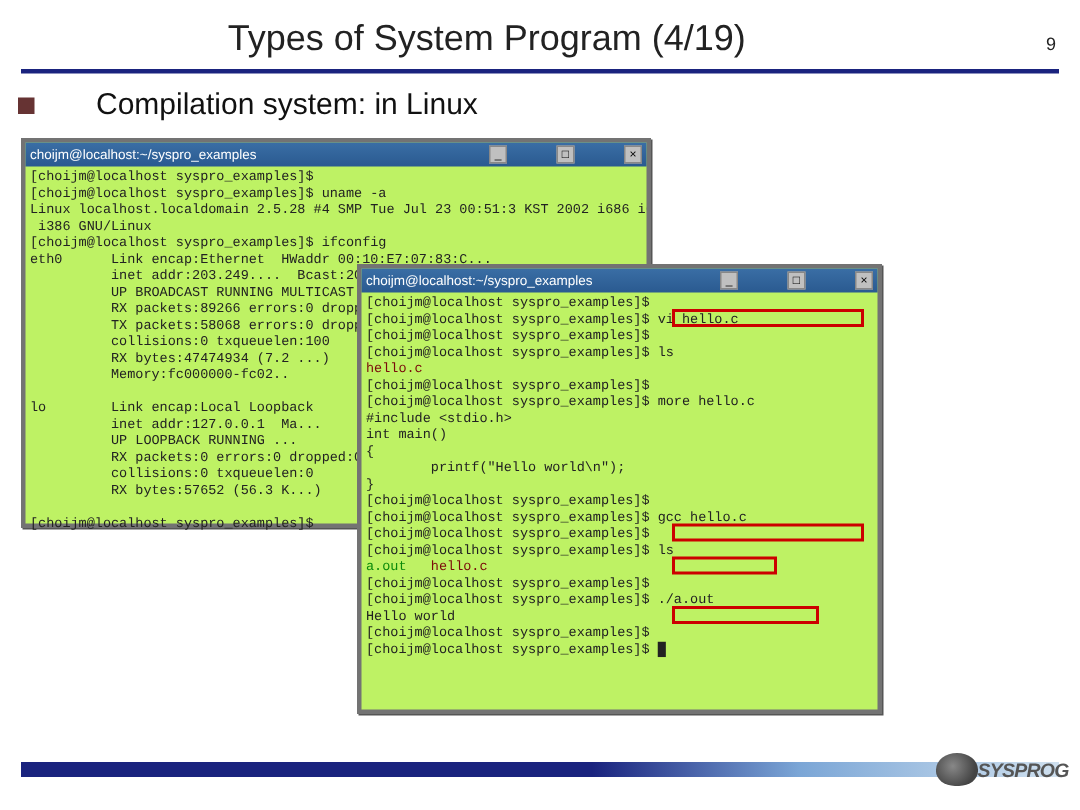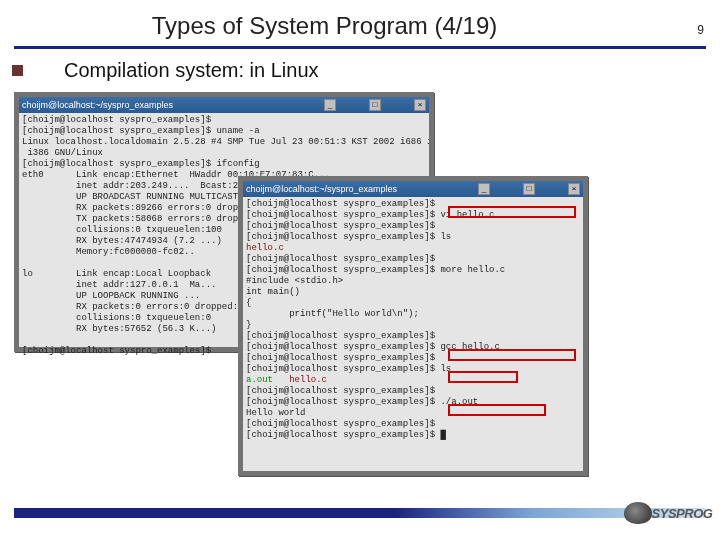--- a/index.html
+++ b/index.html
@@ -12,22 +12,22 @@
   }
   .title-row { display: flex; align-items: baseline; padding: 12px 16px 6px 0; }
   .title { flex: 1; text-align: center; font-size: 24px; color: #222; }
   .pagenum { font-size: 12px; color: #222; width: 24px; text-align: right; }
   .hr { height: 3px; background: #1a237e; margin: 0 14px 10px 14px; }
   .bullet-row { display: flex; align-items: center; padding-left: 12px; margin-bottom: 8px; }
   .bullet-sq { width: 11px; height: 11px; background: #663333; margin-right: 10px; }
   .bullet-text { font-size: 20px; color: #111; }
 
   .win {
-    position: absolute; background: #e5e5e5;
-    border: 5px solid #737373;
+    position: absolute; background: #bef264;
+    border: 3px solid #737373;
     box-shadow: 1px 1px 0 #555;
     font-family: "Courier New", monospace;
     font-size: 9px; line-height: 11px;
   }
   .win1 { left: 14px; top: 92px; width: 420px; height: 260px; }
   .win2 { left: 238px; top: 176px; width: 350px; height: 300px; }
   .titlebar {
     height: 16px; background: linear-gradient(#3a6ea5,#2a5a90);
     color: #fff; display: flex; align-items: center; padding: 0 3px;
     font-size: 9px; font-family: Tahoma, sans-serif;

